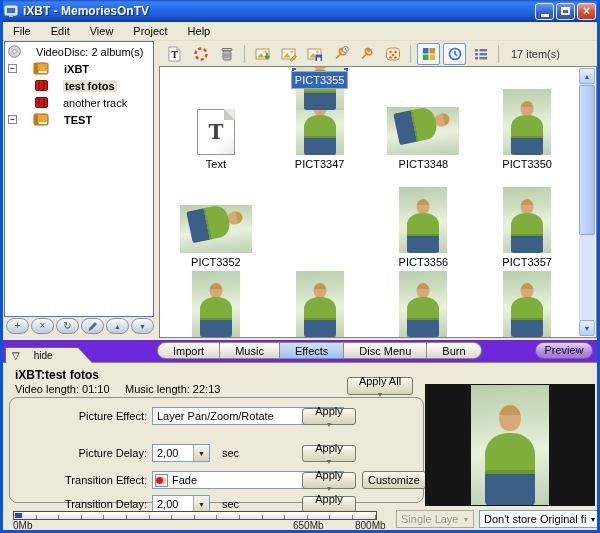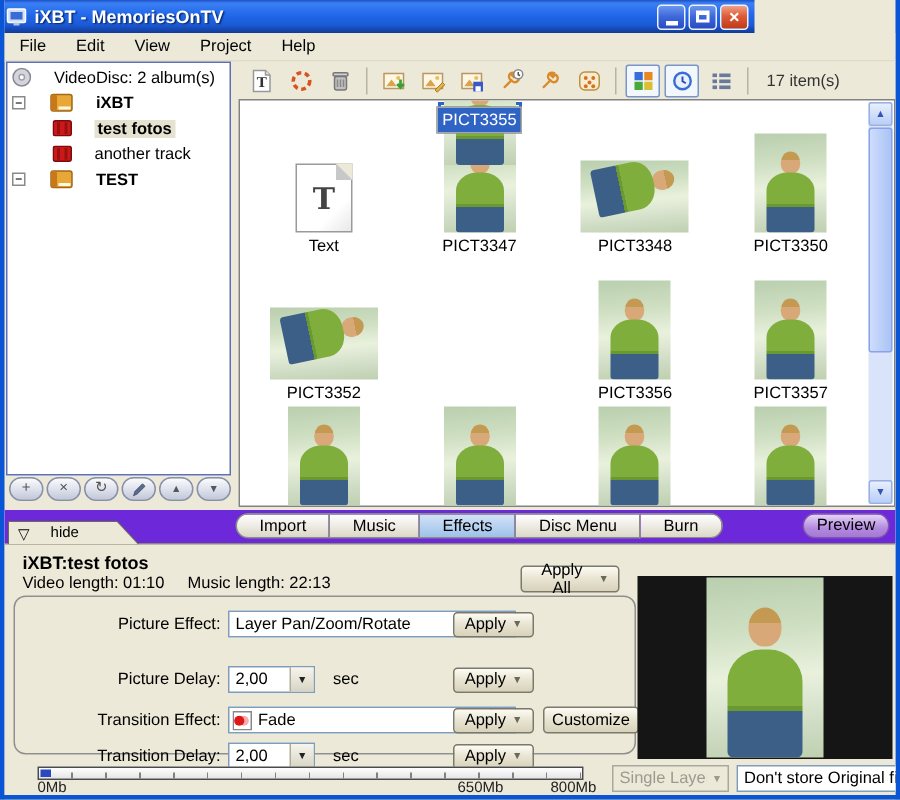--- a/index.html
+++ b/index.html
@@ -1,20 +1,20 @@
 <!DOCTYPE html>
 <html><head>
 <meta charset="utf-8">
 <style>
   html,body{margin:0;padding:0;background:#3a6ea5;}
   #win{position:relative;width:600px;height:533px;font-family:"Liberation Sans",sans-serif;font-size:11px;color:#000;
        background:#ece9d8;border-left:3px solid #0a55d6;border-right:3px solid #0a55d6;border-bottom:3px solid #0a55d6;
        box-sizing:border-box;overflow:hidden;}
   
-  .titlebar{position:absolute;left:-3px;top:0;width:503px;height:22px;display:flex;align-items:center;padding:0 4px;box-sizing:border-box;
+  .titlebar{position:absolute;left:-3px;top:0;width:600px;height:22px;display:flex;align-items:center;padding:0 4px;box-sizing:border-box;
     background:linear-gradient(180deg,#1e50c8 0%,#3a80f4 10%,#2268ea 45%,#1b5ad6 75%,#123a96 100%);justify-content:space-between;}
   .titletext{color:#fff;font-weight:bold;font-size:12px;margin-left:5px;text-shadow:1px 1px 1px #0a2a6a;flex:1;}
   .winbtn{width:19px;height:17px;margin-left:2px;border-radius:3px;border:1px solid #eef2ff;box-sizing:border-box;
     display:flex;align-items:center;justify-content:center;}
   .winbtn.blue{background:linear-gradient(180deg,#6a96ef,#3b66d8 50%,#2a4cc0);}
   .winbtn.red{background:linear-gradient(180deg,#f0a088,#dd5c38 45%,#c03a18);}
   .glyph-min{width:8px;height:3px;background:#fff;margin-top:8px;}
   .glyph-max{width:9px;height:8px;border:2px solid #fff;border-top-width:3px;box-sizing:border-box;}
   .glyph-close{color:#fff;font-weight:bold;font-size:12px;line-height:1;}
   
@@ -79,21 +79,21 @@
   
   .bottom{position:absolute;left:0;top:362px;width:594px;height:168px;background:#ece9d8;border-top:1px solid #8a8878;box-sizing:border-box;}
   .hidetab{position:absolute;left:2px;top:-16px;width:88px;height:16px;}
   .hidetab .shape{position:absolute;inset:0;background:#6a6a5a;clip-path:polygon(0 0,calc(100% - 15px) 0,100% 100%,0 100%);}
   .hidetab .inner{position:absolute;left:1px;top:1px;right:1px;bottom:0;background:#ece9d8;clip-path:polygon(0 0,calc(100% - 14px) 0,100% 100%,0 100%);
     display:flex;align-items:center;gap:14px;padding-left:6px;font-size:10px;}
   .bheading{position:absolute;left:12px;top:5px;font-weight:bold;font-size:12px;}
   .blen1{position:absolute;left:12px;top:20px;}
   .blen2{position:absolute;left:122px;top:20px;}
   .xpbtn{background:linear-gradient(180deg,#fdfbf4,#eae6d4 45%,#d8d2ba);border:1px solid #7a7a6a;border-radius:3px;
-    font-family:"Liberation Sans",sans-serif;font-size:11px;display:inline-flex;align-items:center;justify-content:center;gap:4px;box-sizing:border-box;color:#000;}
+    font-family:"Liberation Sans",sans-serif;font-size:11px;display:inline-flex;align-items:center;justify-content:center;gap:4px;box-sizing:border-box;color:#000;flex-direction:column;}
   .applyall{position:absolute;left:344px;top:14px;width:66px;height:18px;}
   .arw{font-size:7px;color:#6a6a5a;}
   .fxbox{position:absolute;left:6px;top:34px;width:415px;height:106px;border:1px solid #909090;border-radius:8px;box-sizing:border-box;padding-left:32px;}
   .frow{position:relative;display:flex;align-items:center;height:20px;margin-left:8px;}
   .frow.r1{margin-top:8px;} .frow.r2{margin-top:17px;} .frow.r3{margin-top:7px;} .frow.r4{margin-top:4px;}
   .flabel{width:97px;text-align:right;padding-right:5px;}
   .combo{display:inline-flex;align-items:center;height:18px;background:#fff;border:1px solid #7f9db9;box-sizing:border-box;}
   .combo.big{width:192px;} .combo.small{width:58px;}
   .cval{flex:1;padding:0 4px;white-space:nowrap;overflow:hidden;}
   .carw{width:15px;align-self:stretch;background:linear-gradient(180deg,#f6f4ec,#d8d4c4);border-left:1px solid #b0aca0;
@@ -101,21 +101,21 @@
   .cicon{margin-left:2px;display:flex;}
   .suffix{margin-left:12px;}
   .apply{position:absolute;left:252px;width:54px;height:17px;}
   .customize{position:absolute;left:312px;width:64px;height:18px;}
   .pvwrap{position:absolute;left:422px;top:21px;width:170px;height:122px;background:#151515;display:flex;align-items:center;justify-content:center;}
   .pvphoto{width:78px;height:120px;position:relative;overflow:hidden;background:linear-gradient(175deg,#b9cfae 0%,#cfdfc2 30%,#e9f1dd 55%,#cfdcc4 82%,#bfd0b0 100%);}
   .pvphoto .fig{width:50px;height:100px;}
   .pvphoto .fig::before{width:22px;height:26px;}
   .pvphoto .fig::after{height:72px;}
   
-  .statusbar{position:absolute;left:16px;top:146px;width:580px;height:22px;}
+  .statusbar{position:absolute;left:4px;top:146px;width:580px;height:22px;}
   .gauge{position:absolute;left:6px;top:2px;width:364px;height:9px;border:1px solid #4a4a4a;box-sizing:border-box;
     background:linear-gradient(180deg,#ffffff,#e4e4e4),#fff;}
   .gauge .ticks{position:absolute;left:0;bottom:0;width:100%;height:4px;
     background:repeating-linear-gradient(90deg,transparent 0 21.6px,#808080 21.6px 22.6px);}
   .gauge .fill{position:absolute;left:1px;top:1px;width:7px;height:5px;background:#2a47c4;}
   .glabel{position:absolute;top:11px;font-size:10px;color:#222;}
   .gl0{left:6px;} .gl650{left:286px;} .gl800{left:348px;}
   .sel{position:absolute;top:1px;height:18px;display:flex;align-items:center;box-sizing:border-box;border:1px solid #a8a89c;}
   .sel .stext{flex:1;padding:0 4px;white-space:nowrap;overflow:hidden;}
   .sel .sarw{width:14px;text-align:center;font-size:7px;}

